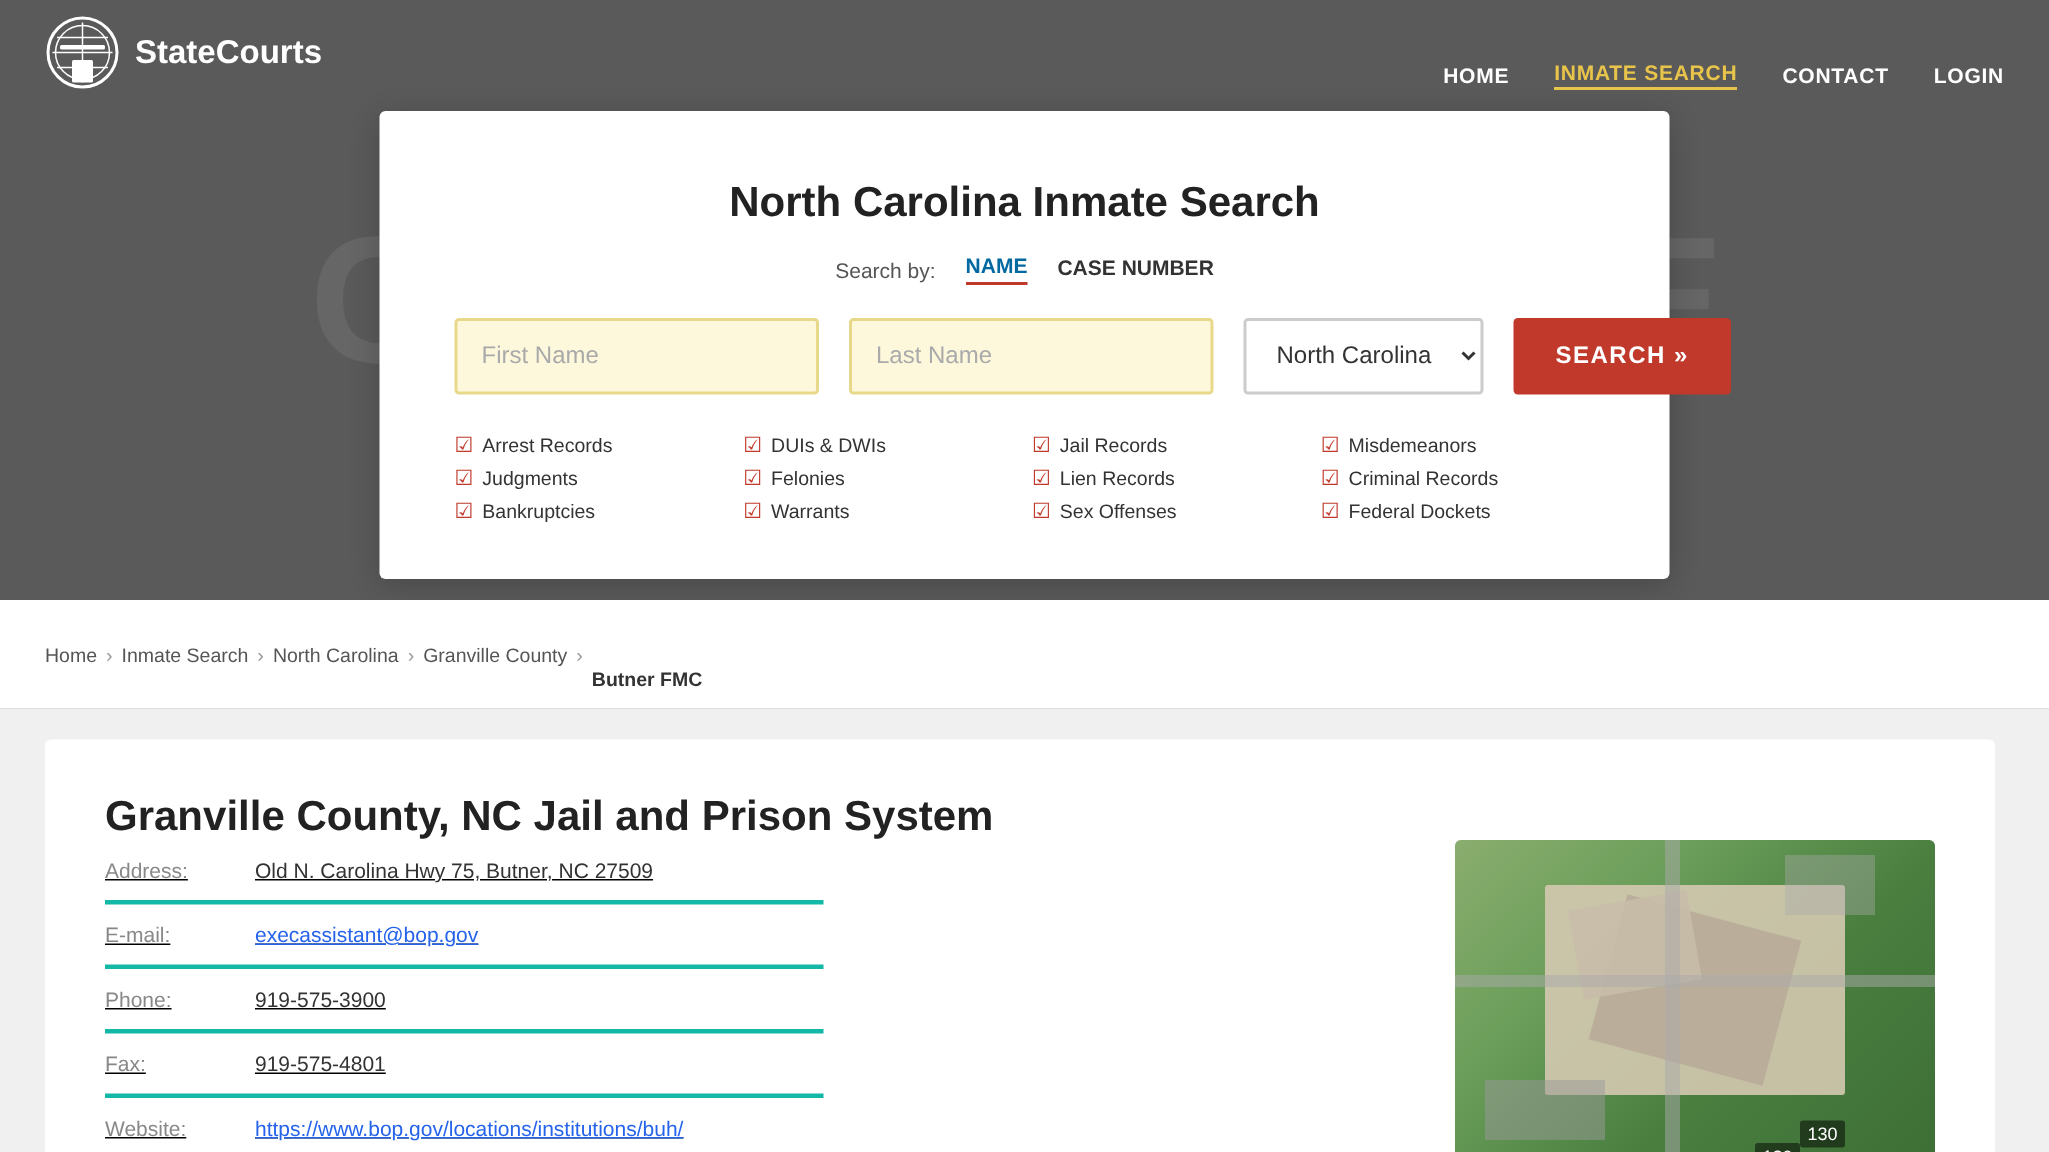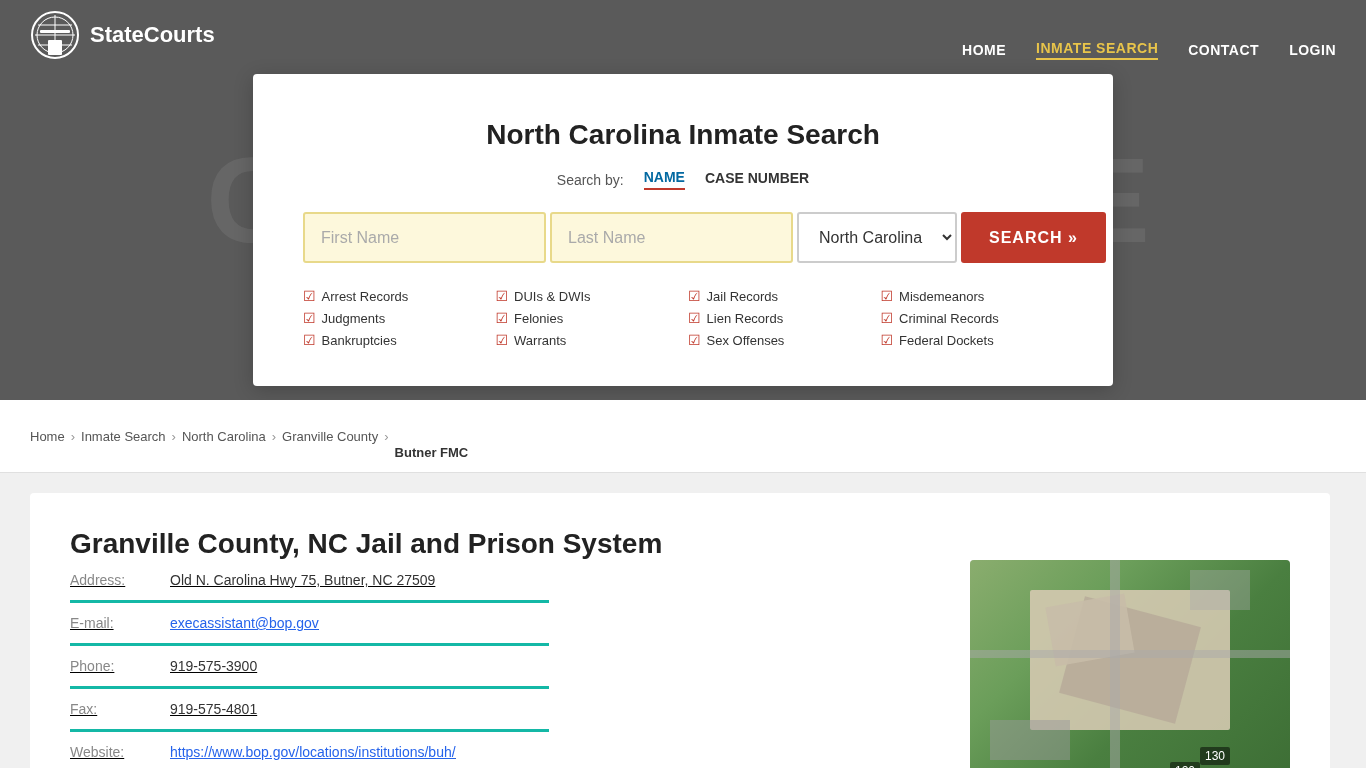--- a/index.html
+++ b/index.html
@@ -112,21 +112,21 @@
       padding-bottom: 3px;
       color: #333;
       text-decoration: none;
     }
     .search-tab.active {
       color: #0369a1;
       border-bottom: 2px solid #c0392b;
     }
     .search-inputs-row {
       display: flex;
-      gap: 4px;
+      gap: 20px;
       margin-bottom: 22px;
     }
     .search-input {
       flex: 1;
       padding: 14px 16px;
       font-size: 16px;
       border: 2px solid #e8d98a;
       background: #fdf8dc;
       border-radius: 3px;
       color: #888;

